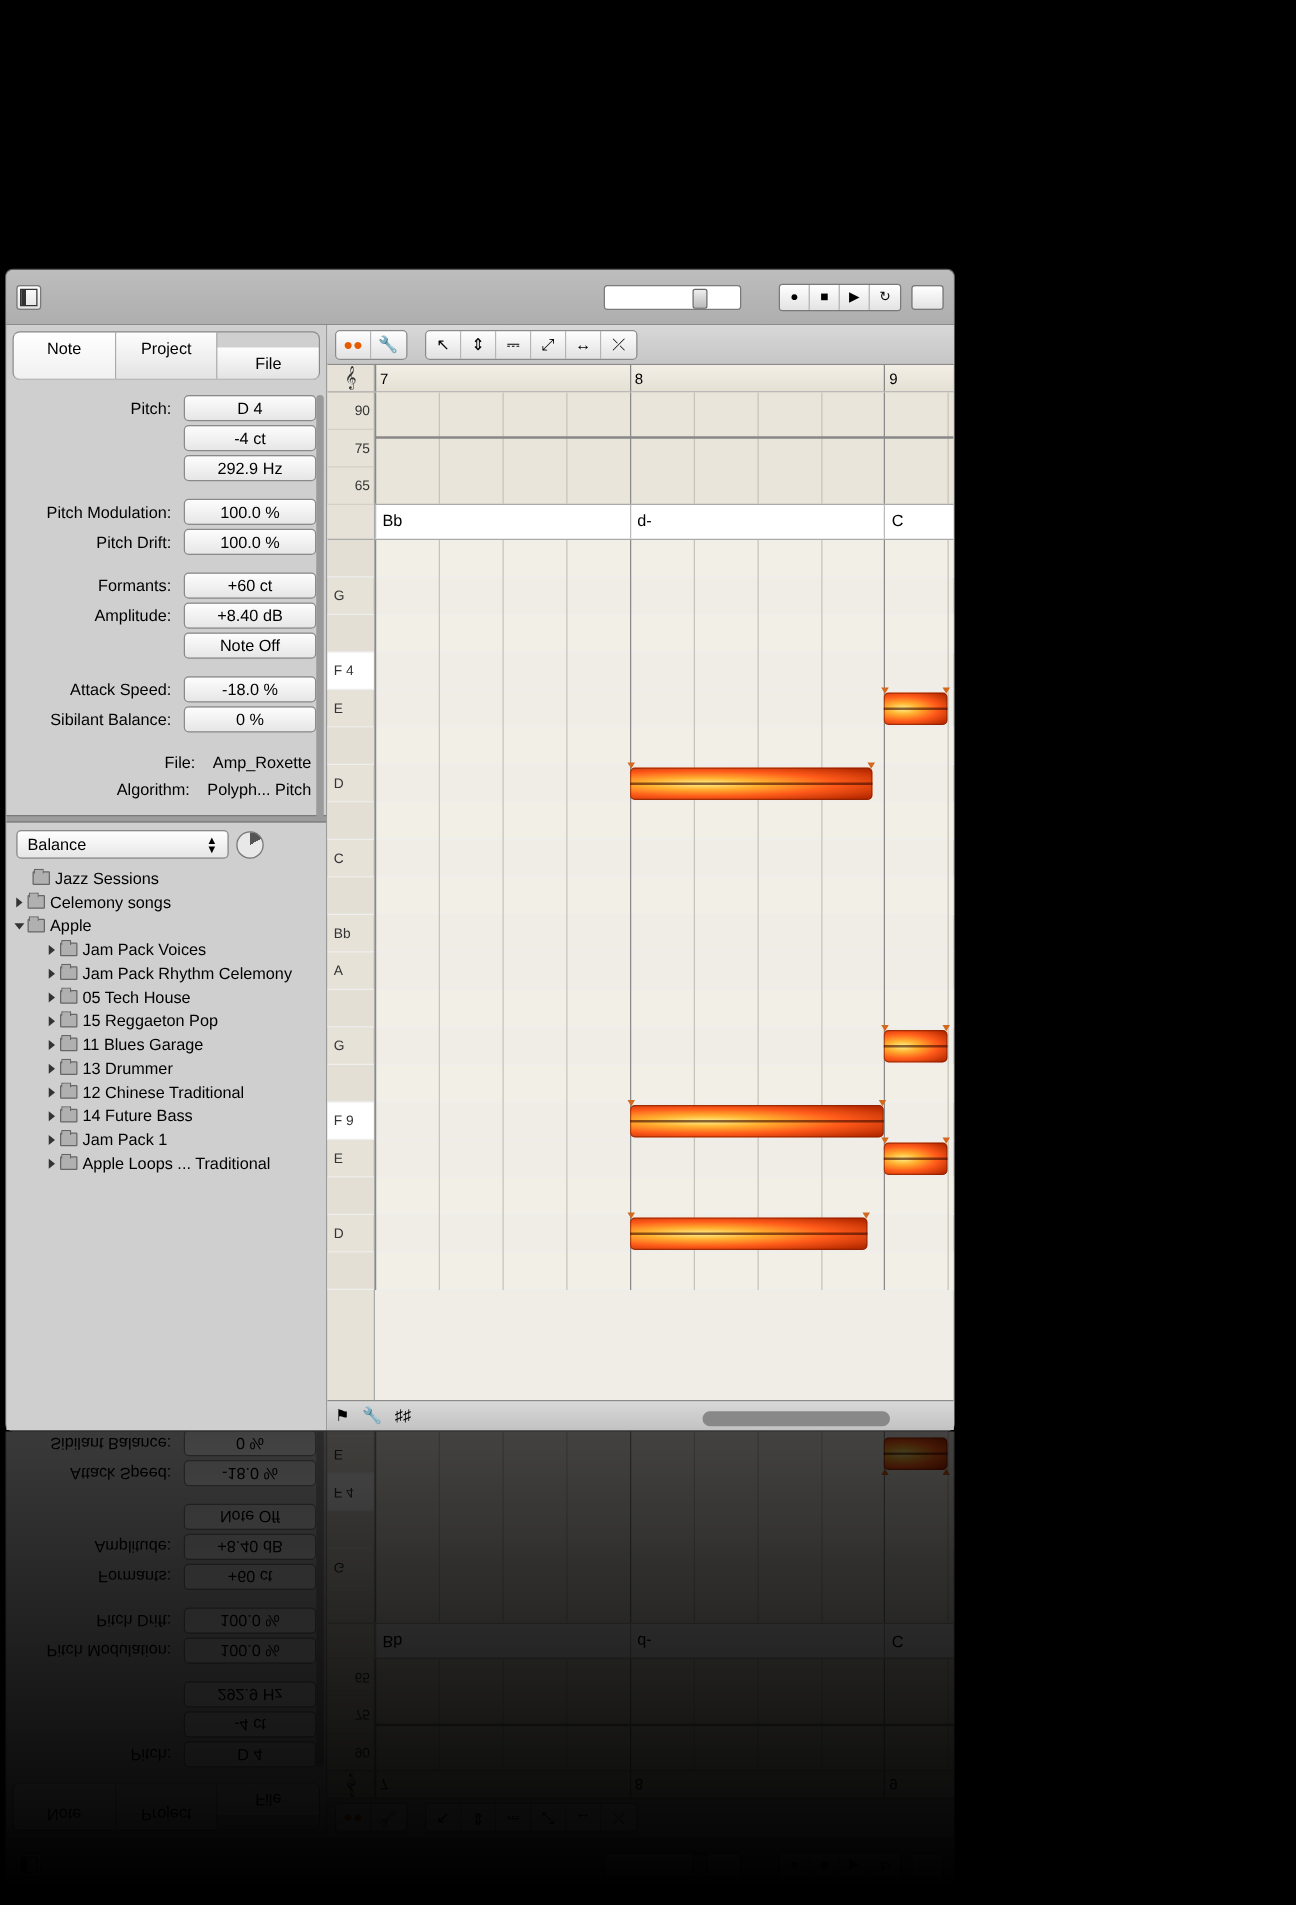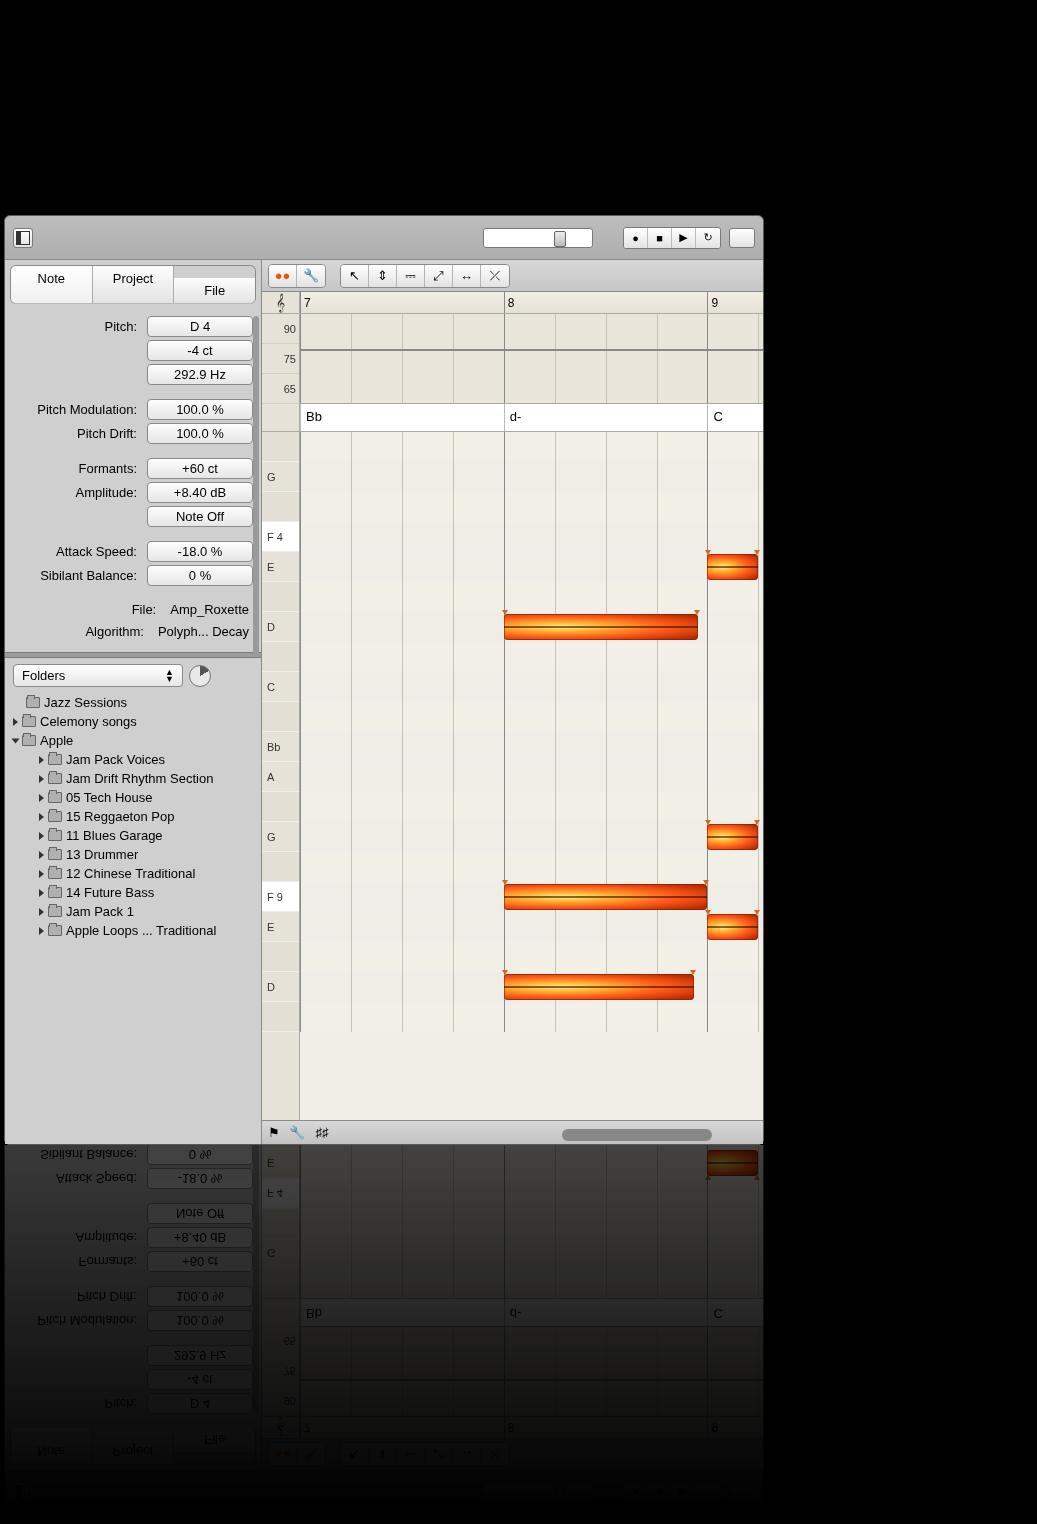--- a/index.html
+++ b/index.html
@@ -218,30 +218,30 @@
             <div class="plabel">Sibilant Balance:</div>
           <div class="pval">0 %</div>
           </div>
         <div class="sep"></div>
         <div class="prow">
             <div class="plabel">File:</div>
           <div class="pplain">Amp_Roxette</div>
           </div>
         <div class="prow">
             <div class="plabel">Algorithm:</div>
-          <div class="pplain">Polyph... Decay</div>
+          <div class="pplain">Polyph... Pitch</div>
           </div>
       </div>
 
       <div class="divider"></div>
 
       <div class="browser">
         <div class="browser-head">
           <div class="select">
-            <span>Folders</span>
+            <span>Balance</span>
             <span class="updown">
                 <span>▲</span>
                 <span>▼</span>
               </span>
           </div>
           <div class="pie"></div>
         </div>
         <div id="tree">
             <div class="tree-item">
               <span style="width:9px;display:inline-block"></span>
@@ -259,21 +259,21 @@
               <span>Apple</span>
             </div>
             <div class="tree-item indent2">
               <span class="tri"></span>
               <span class="folder-icon"></span>
               <span>Jam Pack Voices</span>
             </div>
             <div class="tree-item indent2">
               <span class="tri"></span>
               <span class="folder-icon"></span>
-              <span>Jam Drift Rhythm Section</span>
+              <span>Jam Pack Rhythm Celemony</span>
             </div>
             <div class="tree-item indent2">
               <span class="tri"></span>
               <span class="folder-icon"></span>
               <span>05 Tech House</span>
             </div>
             <div class="tree-item indent2">
               <span class="tri"></span>
               <span class="folder-icon"></span>
               <span>15 Reggaeton Pop</span>

